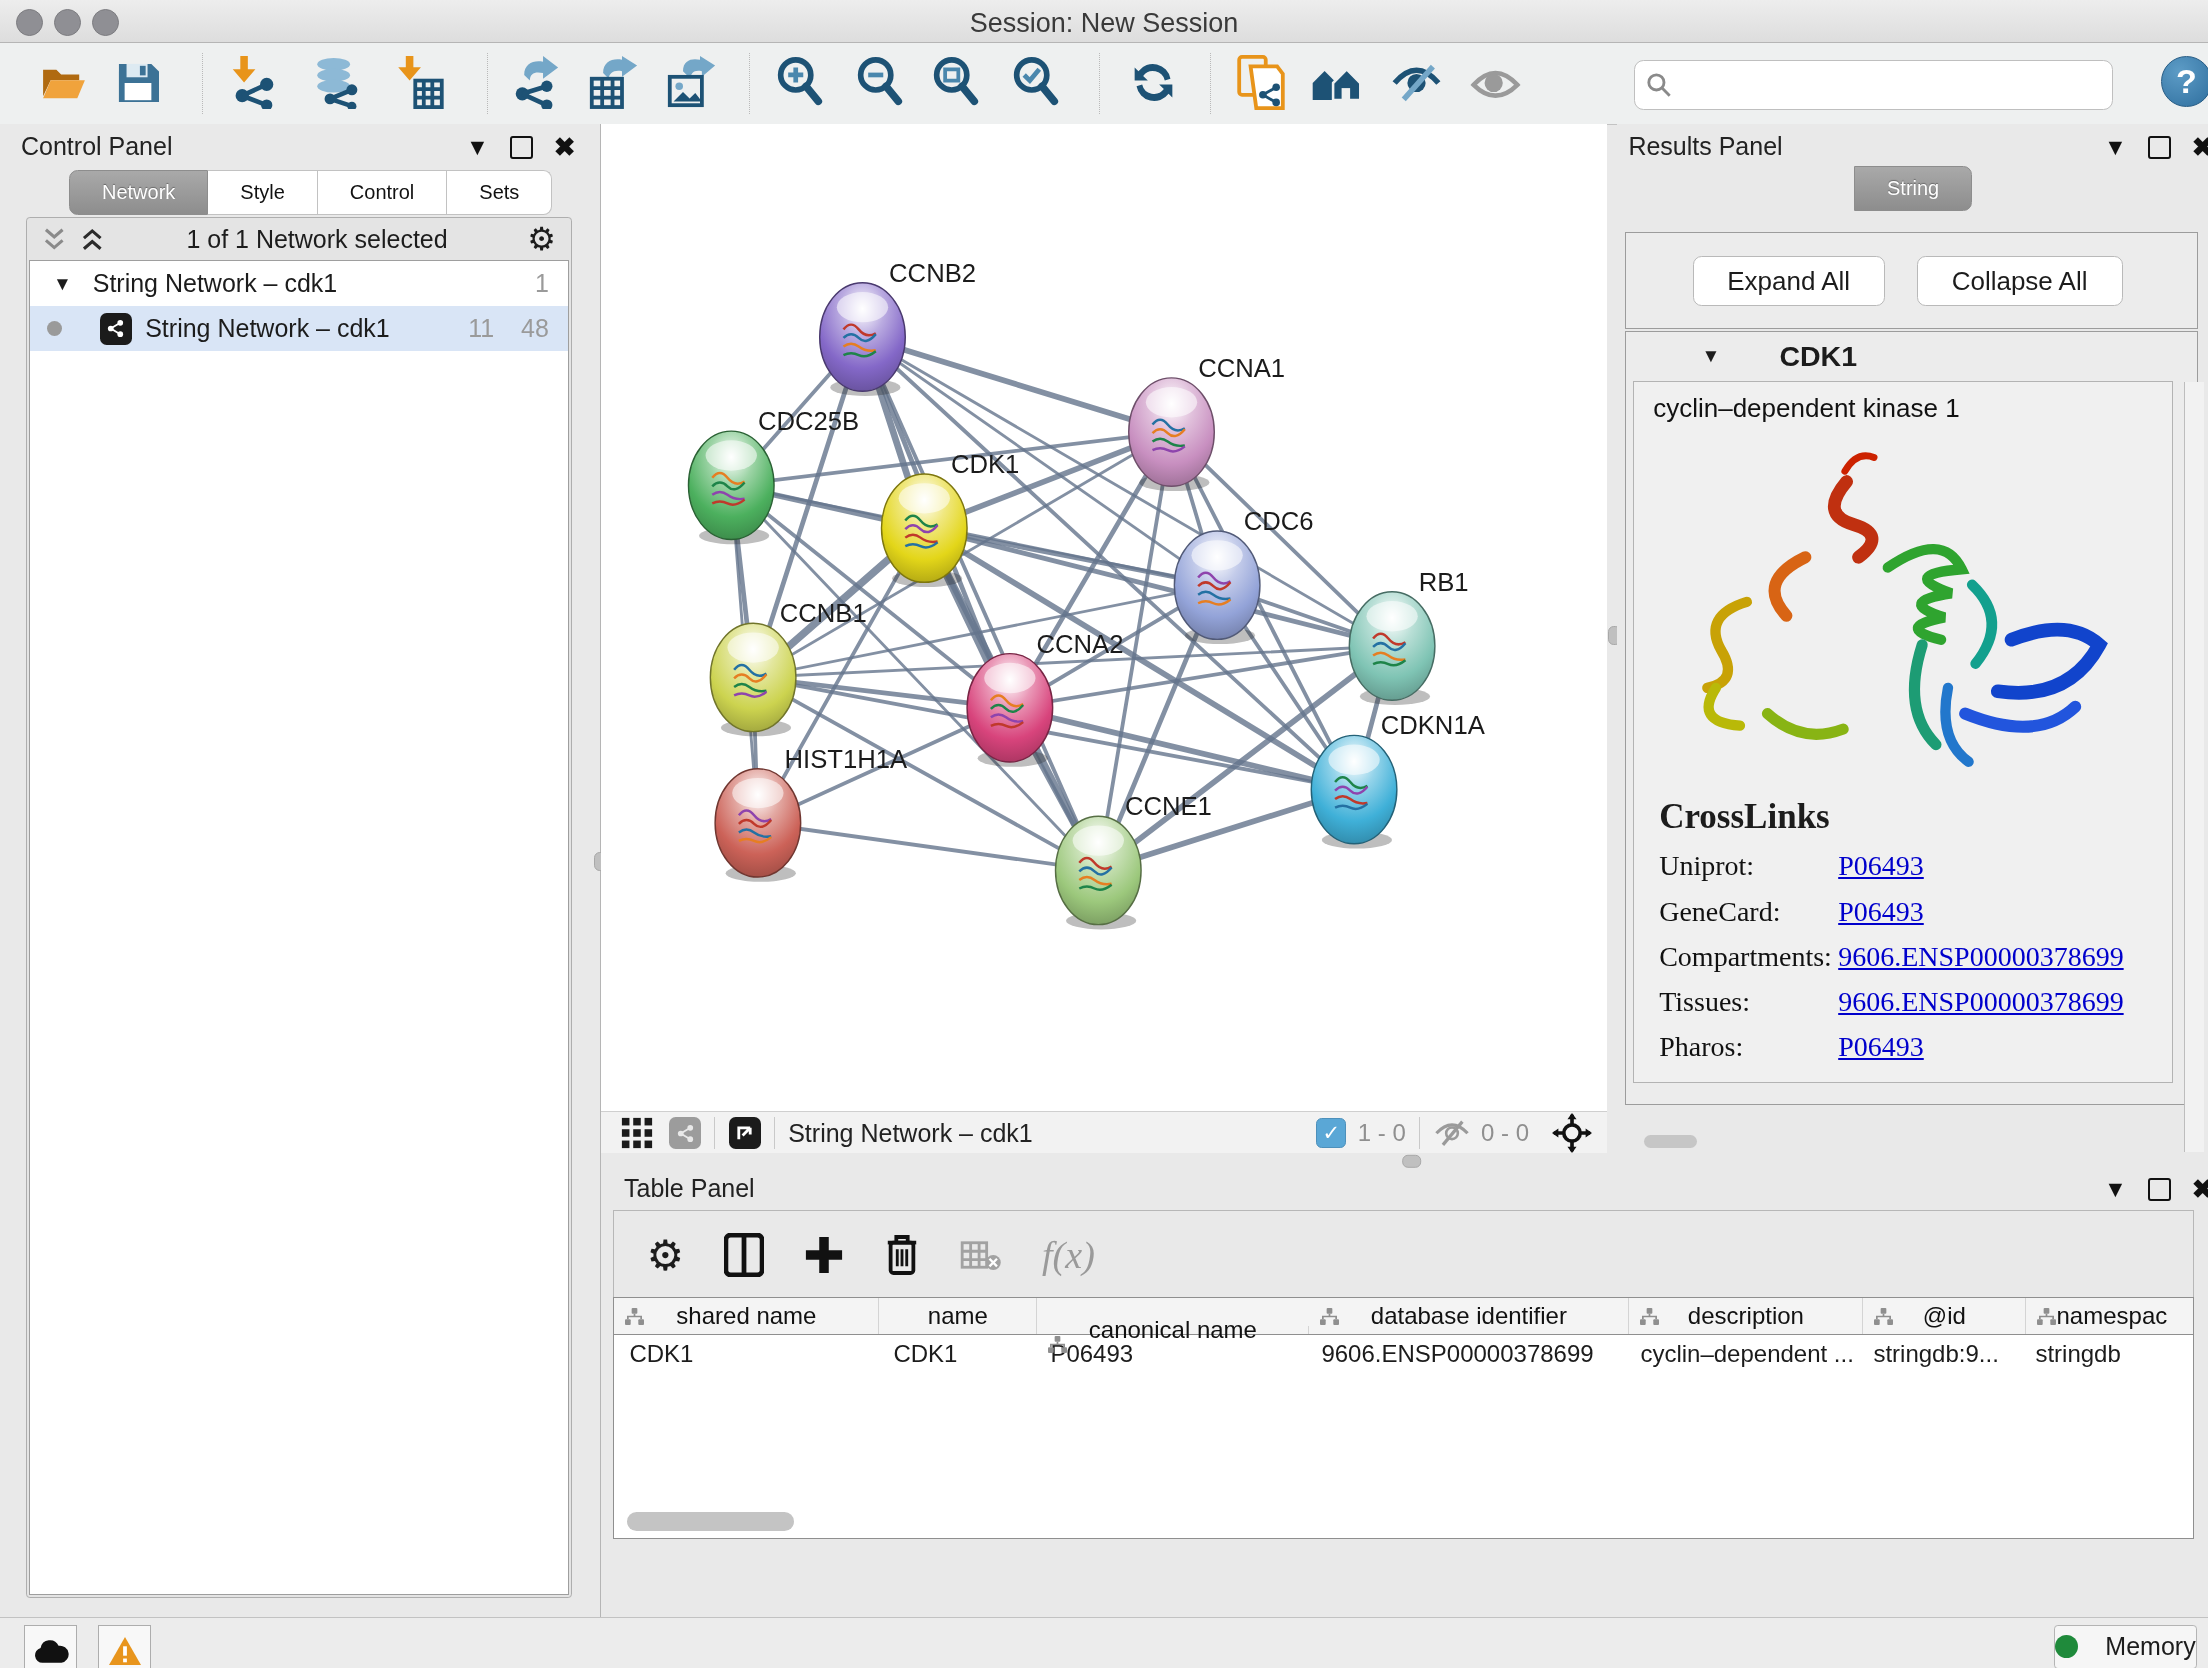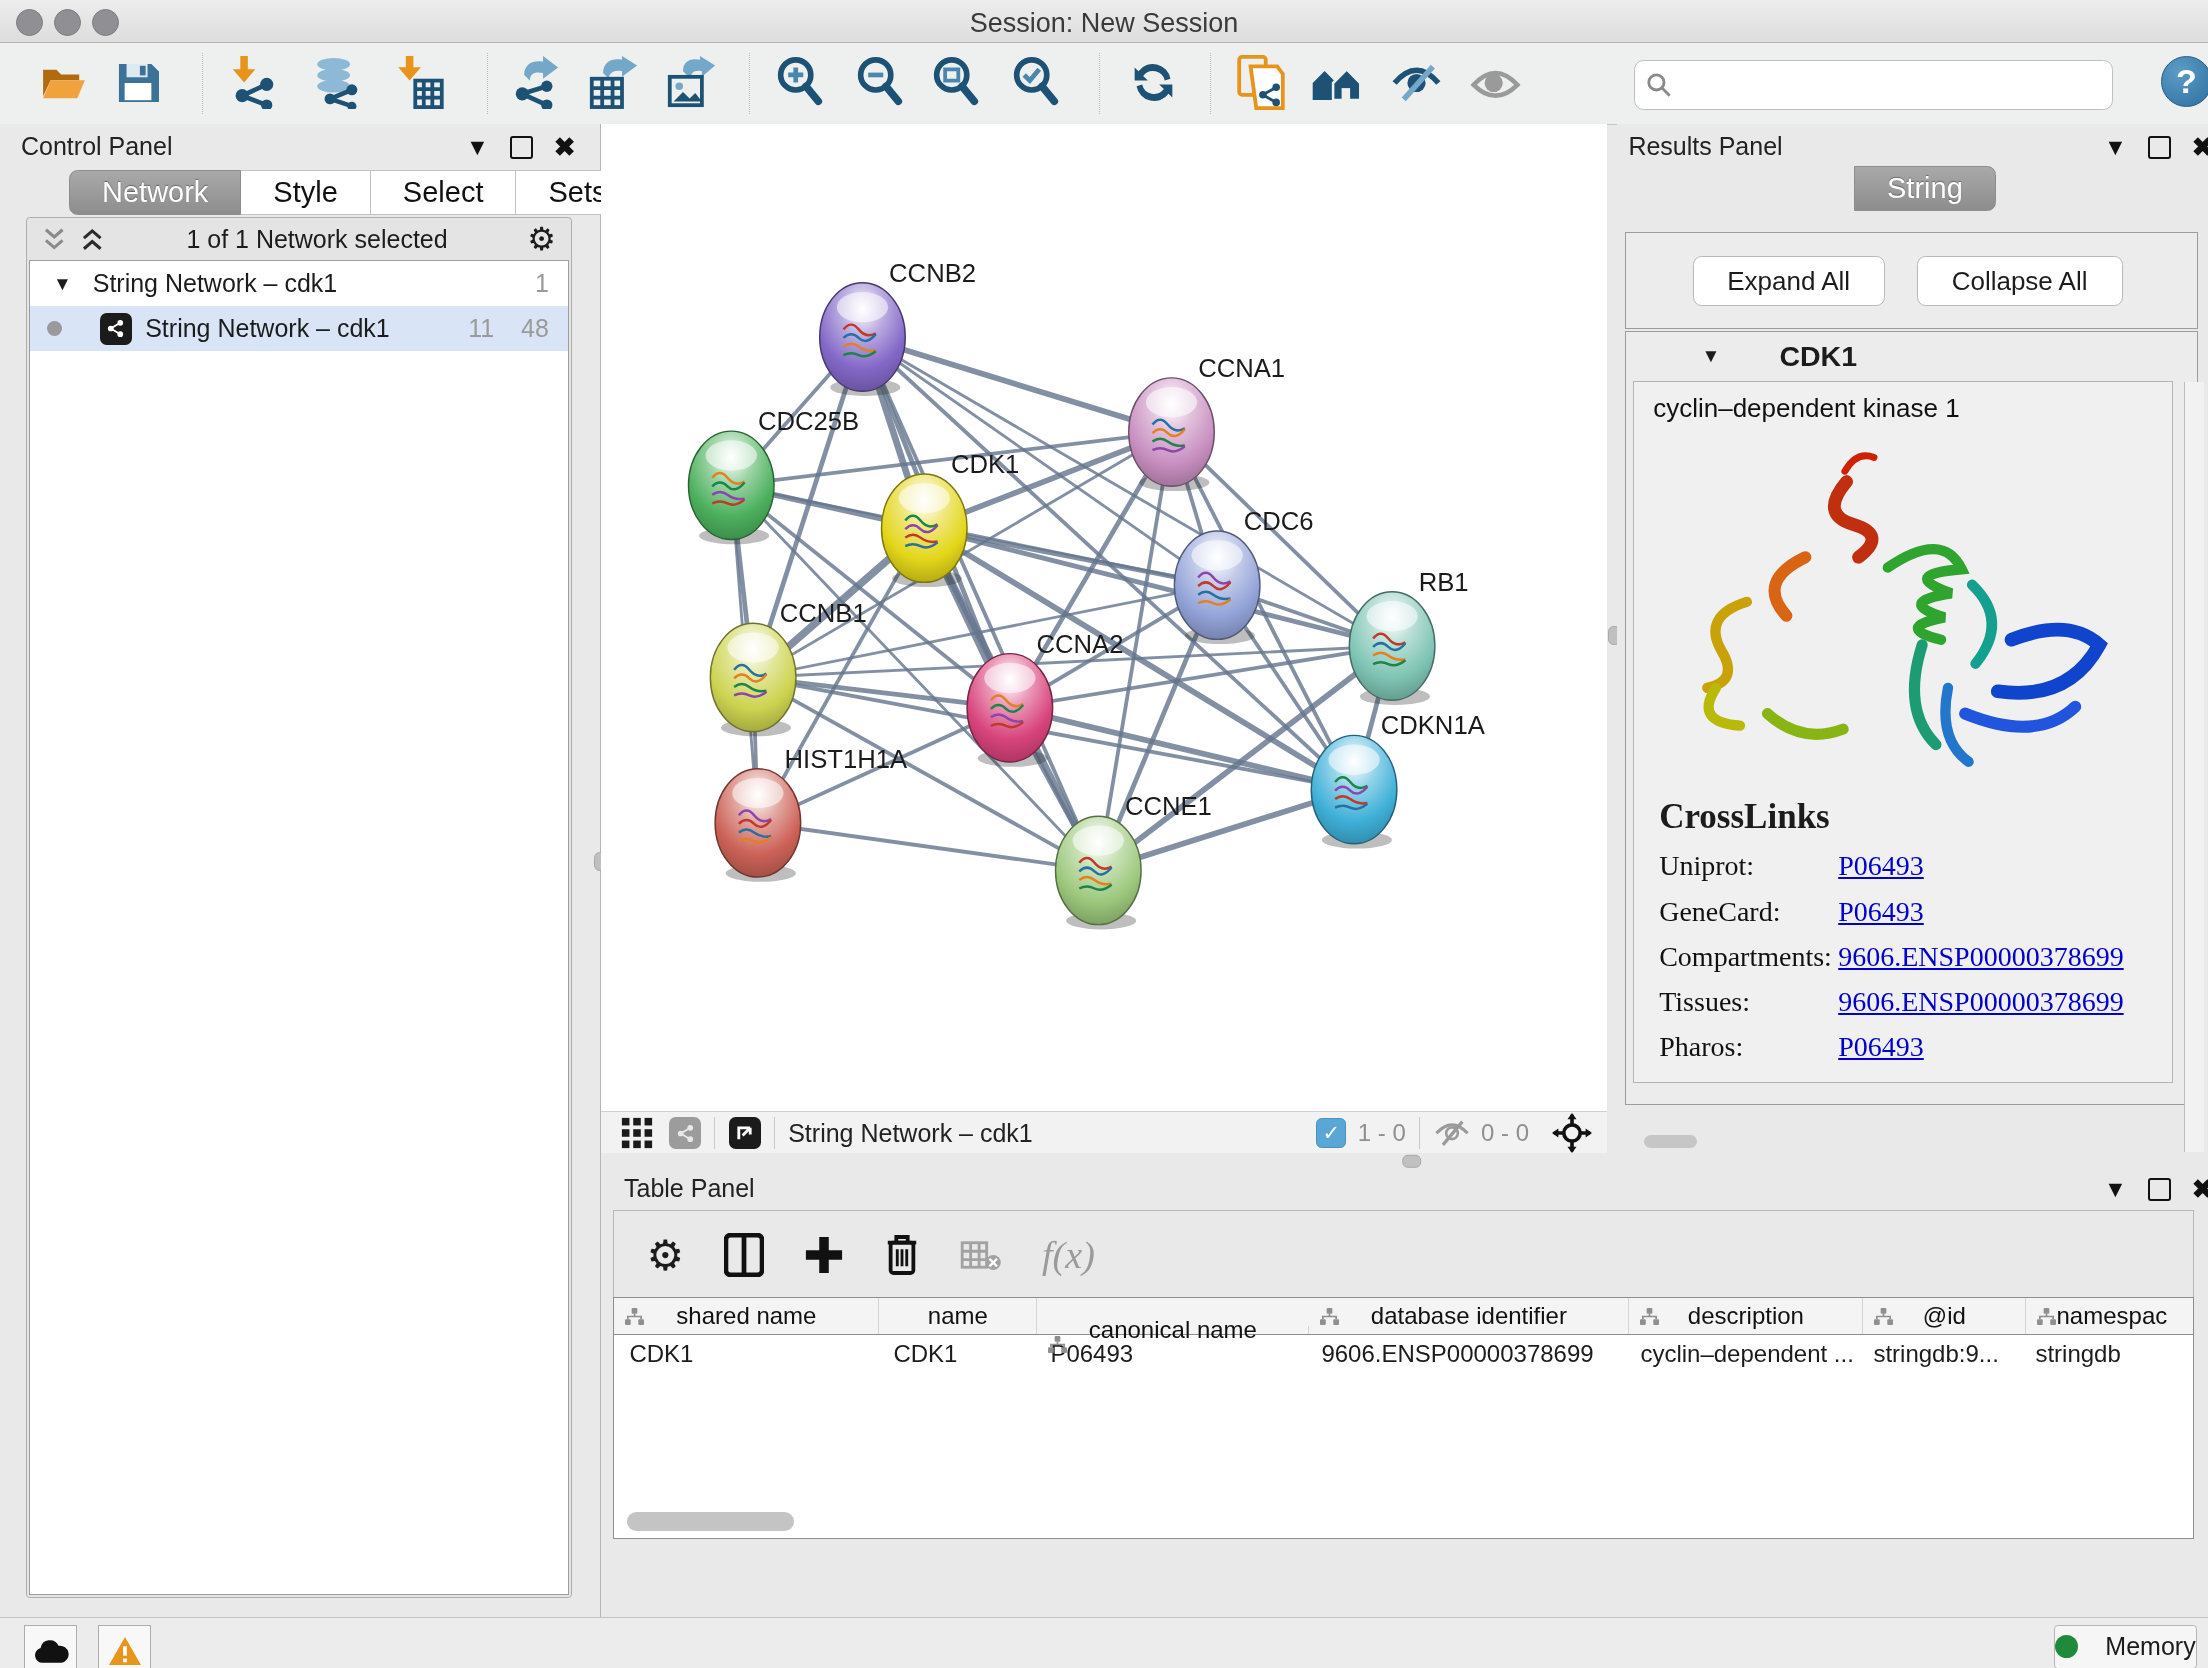--- a/index.html
+++ b/index.html
@@ -29,21 +29,21 @@
     border:1px solid #255b84;}
 
   
   .panel-title{font-size:25px;color:#222;}
   .panel-ctrls{display:flex;gap:21px;align-items:center;color:#111;}
   .pc-caret{font-size:23px;}
   .pc-float{width:19px;height:19px;border:2.9px solid #111;border-radius:2.9px;}
   .pc-close{font-size:26px;font-weight:bold;}
 
   .tabset{display:flex;}
-  .tab{height:43px;line-height:43px;padding:0 32px;font-size:29px;background:#fff;
+  .tab{height:43px;line-height:43px;padding:0 32px;font-size:20px;background:#fff;
     border:1px solid #c2c2c2;border-left:none;color:#111;text-align:left;}
   .tab:first-child{border-left:1px solid #c2c2c2;border-radius:8.6px 0 0 8.6px;}
   .tab:last-child{border-radius:0 8.6px 8.6px 0;}
   .tab.sel{background:linear-gradient(#a9a9a9,#8d8d8d);color:#fff;
     text-shadow:0 -1px 1px rgba(0,0,0,.35);border-color:#8d8d8d;}
 
   
   #control-panel{left:0;top:124px;width:600px;height:1493px;background:#e9e9e9;
     border-right:1px solid #b5b5b5;}
   #cp-outer{left:26px;top:93px;width:544px;height:1379px;background:#e4e4e4;
@@ -293,21 +293,21 @@
 <div id="control-panel" class="abs">
   <div class="abs" style="left:21px;top:7.6px"><span class="panel-title">Control Panel</span></div>
   <div class="panel-ctrls abs" style="left:466px;top:7.6px">
     <span class="pc-caret">▼</span>
     <span class="pc-float"></span>
     <span class="pc-close">✖</span>
   </div>
   <div class="tabset abs" style="left:69px;top:46px" id="cp-tabs">
       <div class="tab sel">Network</div>
       <div class="tab">Style</div>
-      <div class="tab">Select</div>
+      <div class="tab">Control</div>
       <div class="tab">Sets</div>
     </div>
 
   <div id="cp-outer" class="abs">
     <div id="cp-listhead" class="abs">
       <svg width="28.5" height="28.5" viewBox="0 0 24 24" style="margin-left:13.3px">
           <path d="M5 4l7 6 7-6M5 13l7 6 7-6" fill="none" stroke="#8a8a8a" stroke-width="2.6"></path>
         </svg>
       <svg width="28.5" height="28.5" viewBox="0 0 24 24" style="margin-left:9.5px">
           <path d="M5 20l7-6 7 6M5 11l7-6 7 6" fill="none" stroke="#2b2b2b" stroke-width="2.6"></path>

